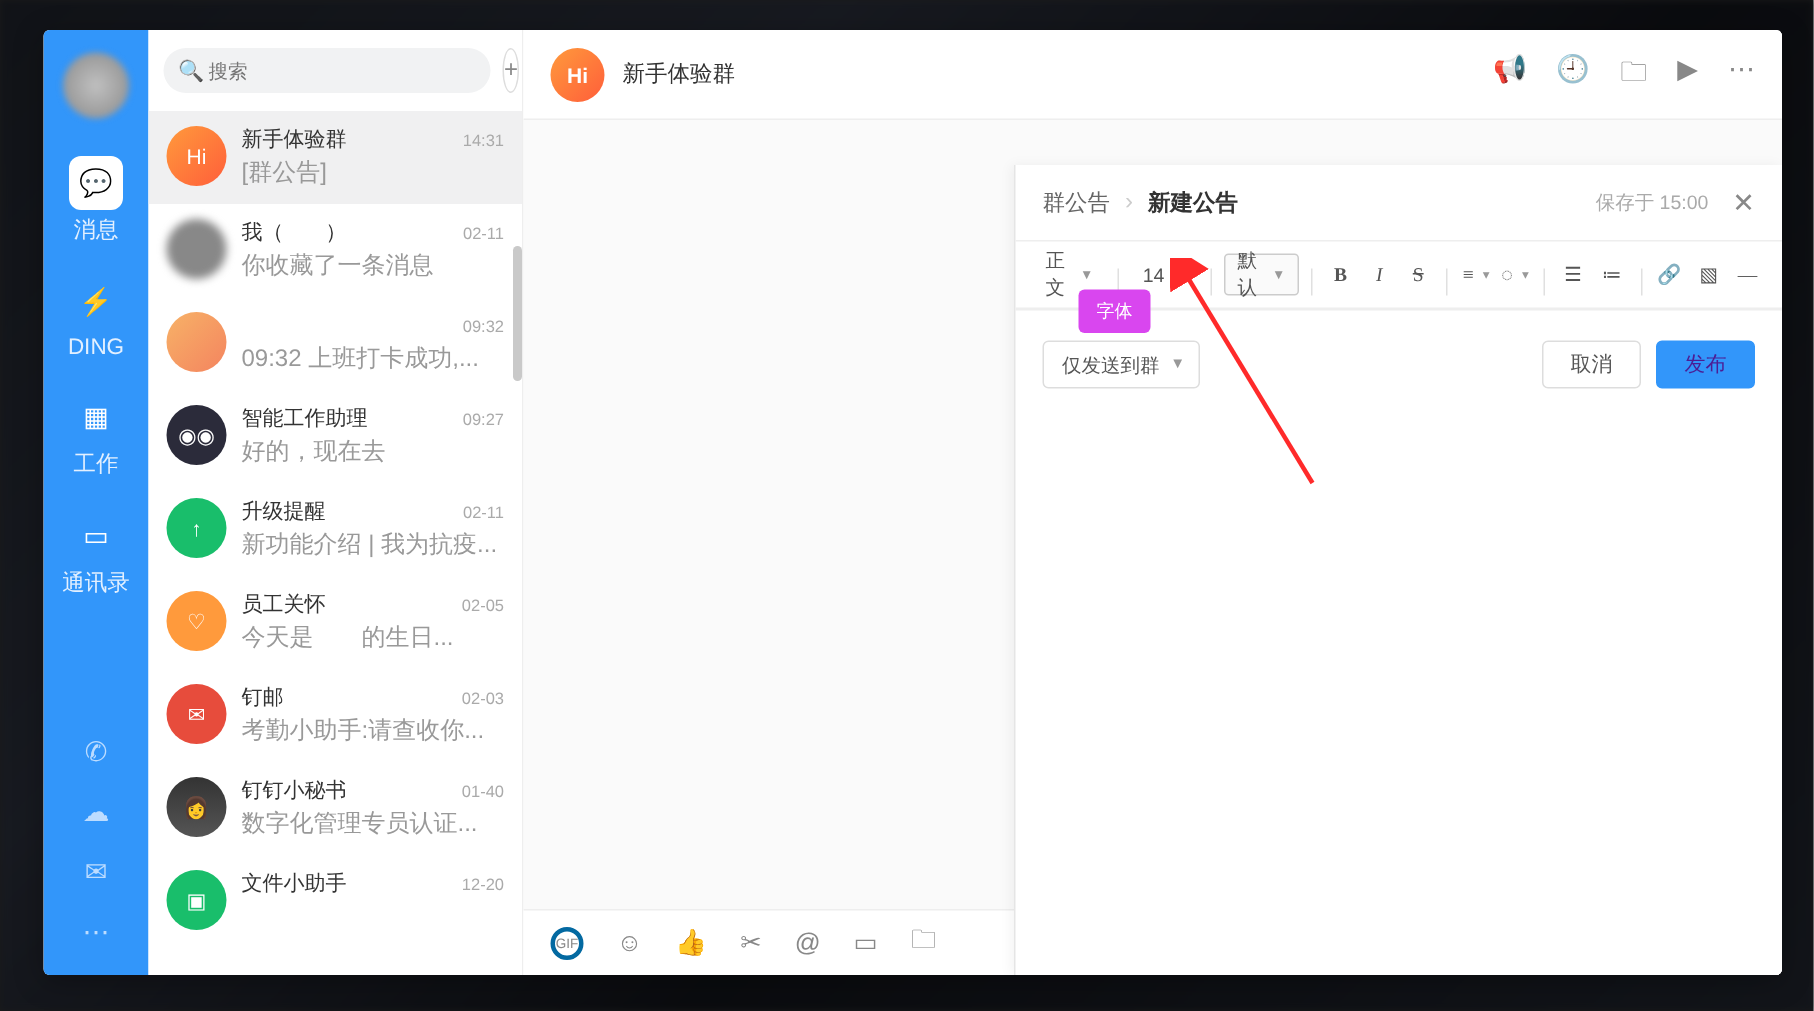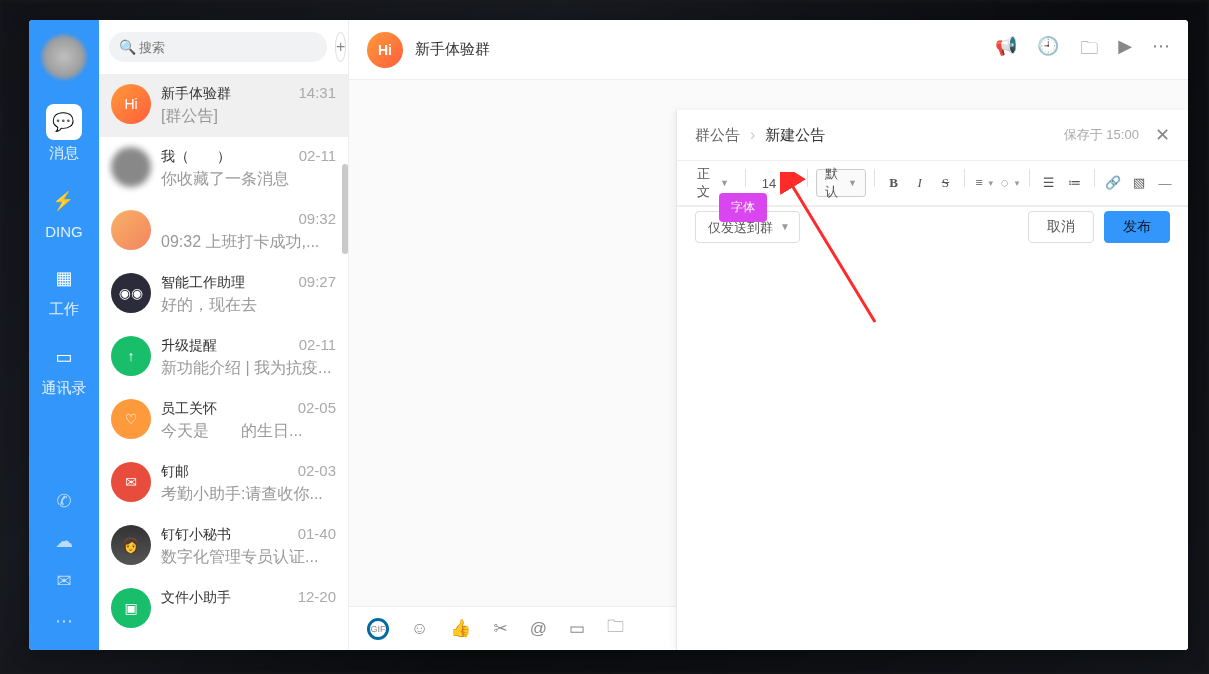--- a/index.html
+++ b/index.html
@@ -21,21 +21,21 @@
 .search{flex:1;height:30px;border-radius:15px;background:#f1f2f3;border:none;padding:0 12px 0 30px;font-size:13px;color:#888}
 .search-wrap{position:relative;flex:1}
 .search-ic{position:absolute;left:10px;top:7px;color:#bbb;font-size:14px}
 .add-btn{width:30px;height:30px;border-radius:50%;border:1px solid #ddd;background:#fff;display:flex;align-items:center;justify-content:center;font-size:16px;color:#888;cursor:pointer}
 .conv{display:flex;padding:10px 12px;gap:10px;cursor:pointer;position:relative}
 .conv.active{background:#f0f0f1}
 .conv-av{width:40px;height:40px;border-radius:50%;flex-shrink:0;display:flex;align-items:center;justify-content:center;color:#fff;font-size:14px}
 .conv-body{flex:1;min-width:0}
 .conv-top{display:flex;justify-content:space-between;align-items:baseline}
 .conv-name{font-size:14px;color:#333;white-space:nowrap;overflow:hidden;text-overflow:ellipsis}
-.conv-time{font-size:15px;color:#aaa;flex-shrink:0;margin-left:6px}
+.conv-time{font-size:11px;color:#aaa;flex-shrink:0;margin-left:6px}
 .conv-snip{font-size:16px;color:#999;white-space:nowrap;overflow:hidden;text-overflow:ellipsis;margin-top:3px}
 .scroll-ind{position:absolute;right:0;top:90px;width:6px;height:90px;background:#c9c9c9;border-radius:3px}
 
 .main{flex:1;display:flex;flex-direction:column;background:#fafafa;position:relative}
 .main-header{height:60px;display:flex;align-items:center;padding:0 18px;border-bottom:1px solid #eee;background:#fff}
 .mh-av{width:36px;height:36px;border-radius:50%;background:linear-gradient(135deg,#ff9a3c,#ff5e3a);display:flex;align-items:center;justify-content:center;color:#fff;font-size:14px;font-weight:bold;margin-right:12px}
 .mh-title{font-size:15px;color:#333;flex:1}
 .mh-icons{display:flex;gap:20px;color:#888;font-size:18px}
 .mh-icons span{cursor:pointer}
 .chat-body{flex:1;padding:25px 20px;font-size:14px;overflow:hidden}
@@ -44,40 +44,40 @@
 .input-toolbar{height:44px;border-top:1px solid #eee;display:flex;align-items:center;gap:22px;padding:0 18px;color:#888;font-size:17px;background:#fff}
 .input-toolbar span{cursor:pointer}
 
 .winctl{position:absolute;right:10px;top:6px;display:flex;gap:18px;color:#555;font-size:14px}
 .winctl span{cursor:pointer;width:16px;text-align:center}
 
 .editor{position:absolute;right:0;top:90px;bottom:0;width:512px;background:#fff;border-left:1px solid #e5e5e5;display:flex;flex-direction:column;box-shadow:-2px 0 8px rgba(0,0,0,0.05)}
 .ed-head{display:flex;align-items:center;padding:14px 18px;border-bottom:1px solid #eee}
 .crumb{font-size:15px;color:#666;cursor:pointer}
 .crumb-sep{margin:0 10px;color:#ccc}
-.crumb.cur{color:#333;font-weight:400}
+.crumb.cur{color:#333;font-weight:700}
 .saved{margin-left:auto;font-size:13px;color:#aaa;margin-right:16px}
 .ed-close{font-size:18px;color:#888;cursor:pointer}
-.ed-toolbar{display:flex;align-items:flex-start;padding:8px 12px;gap:4px;border-bottom:1px solid #eee;flex-wrap:nowrap}
+.ed-toolbar{display:flex;align-items:flex-end;padding:8px 12px;gap:4px;border-bottom:1px solid #eee;flex-wrap:nowrap}
 .tb-btn{height:28px;padding:0 8px;display:flex;align-items:center;font-size:13px;color:#555;cursor:pointer;border-radius:3px;gap:4px}
 .tb-btn.sel{border:1px solid #ccc;background:#fafafa}
 .tb-sep{width:1px;height:18px;background:#e0e0e0;margin:0 4px}
 .tb-ic{width:28px;justify-content:center;padding:0;font-family:Georgia,serif}
 .caret{font-size:9px;color:#999;margin-left:2px}
 .ed-body{flex:1;padding:18px;position:relative}
 .ed-ph{color:#bbb;font-size:14px}
 .tooltip{position:absolute;left:743px;top:193px;transform:translateX(-50%);background:#d946ef;color:#fff;font-size:12px;padding:6px 12px;border-radius:4px;z-index:20}
 .arrow{position:absolute;left:780px;top:172px;width:120px;height:160px;z-index:19;pointer-events:none}
-.ed-foot{display:flex;align-items:center;padding:4px 18px;border-top:1px solid #eee;gap:10px}
+.ed-foot{display:flex;align-items:center;padding:20px 18px;border-top:1px solid #eee;gap:10px}
 .send-sel{height:32px;border:1px solid #ddd;border-radius:4px;padding:0 26px 0 12px;font-size:13px;color:#555;background:#fff;appearance:none;position:relative}
 .sel-wrap{position:relative}
 .sel-caret{position:absolute;right:10px;top:10px;font-size:10px;color:#999;pointer-events:none}
 .foot-sp{flex:1}
 .btn{height:32px;padding:0 18px;border-radius:4px;font-size:14px;cursor:pointer;border:1px solid #ddd;background:#fff;color:#555}
-.btn.primary{background:#3296fa;border-color:#3296fa;color:#0f172a}
+.btn.primary{background:#3296fa;border-color:#3296fa;color:#4c1d95}
 .blurred{filter:blur(3px);color:#888!important}
 </style>
 </head>
 <body>
 
 <div class="bg"></div>
 
 <div class="app">
   <div class="winctl">
     <span>―</span>

